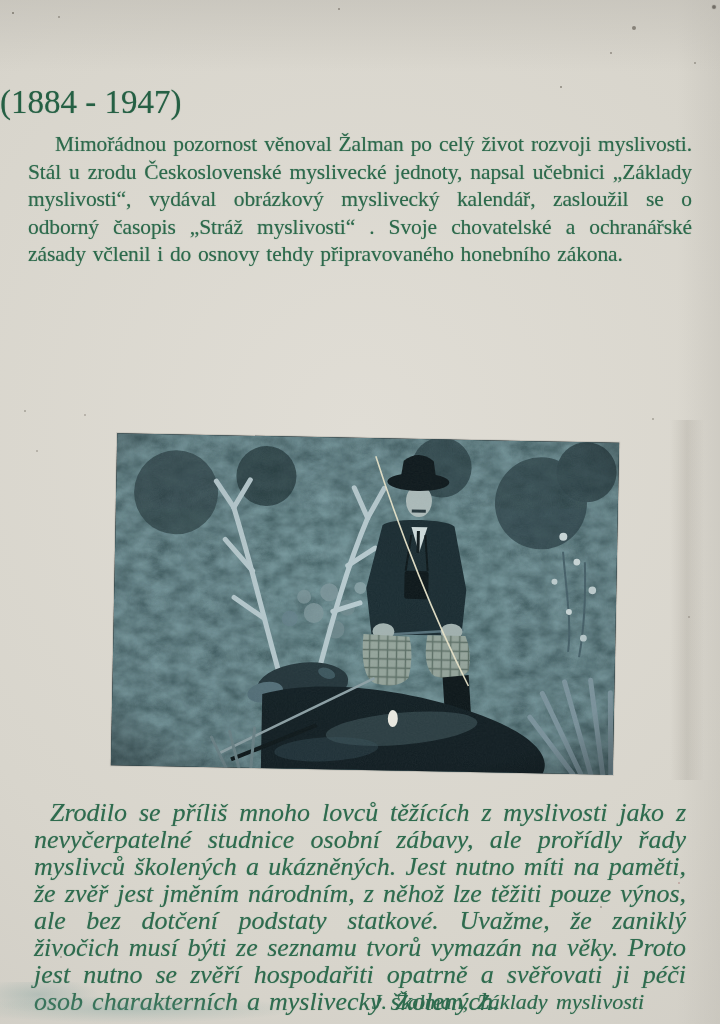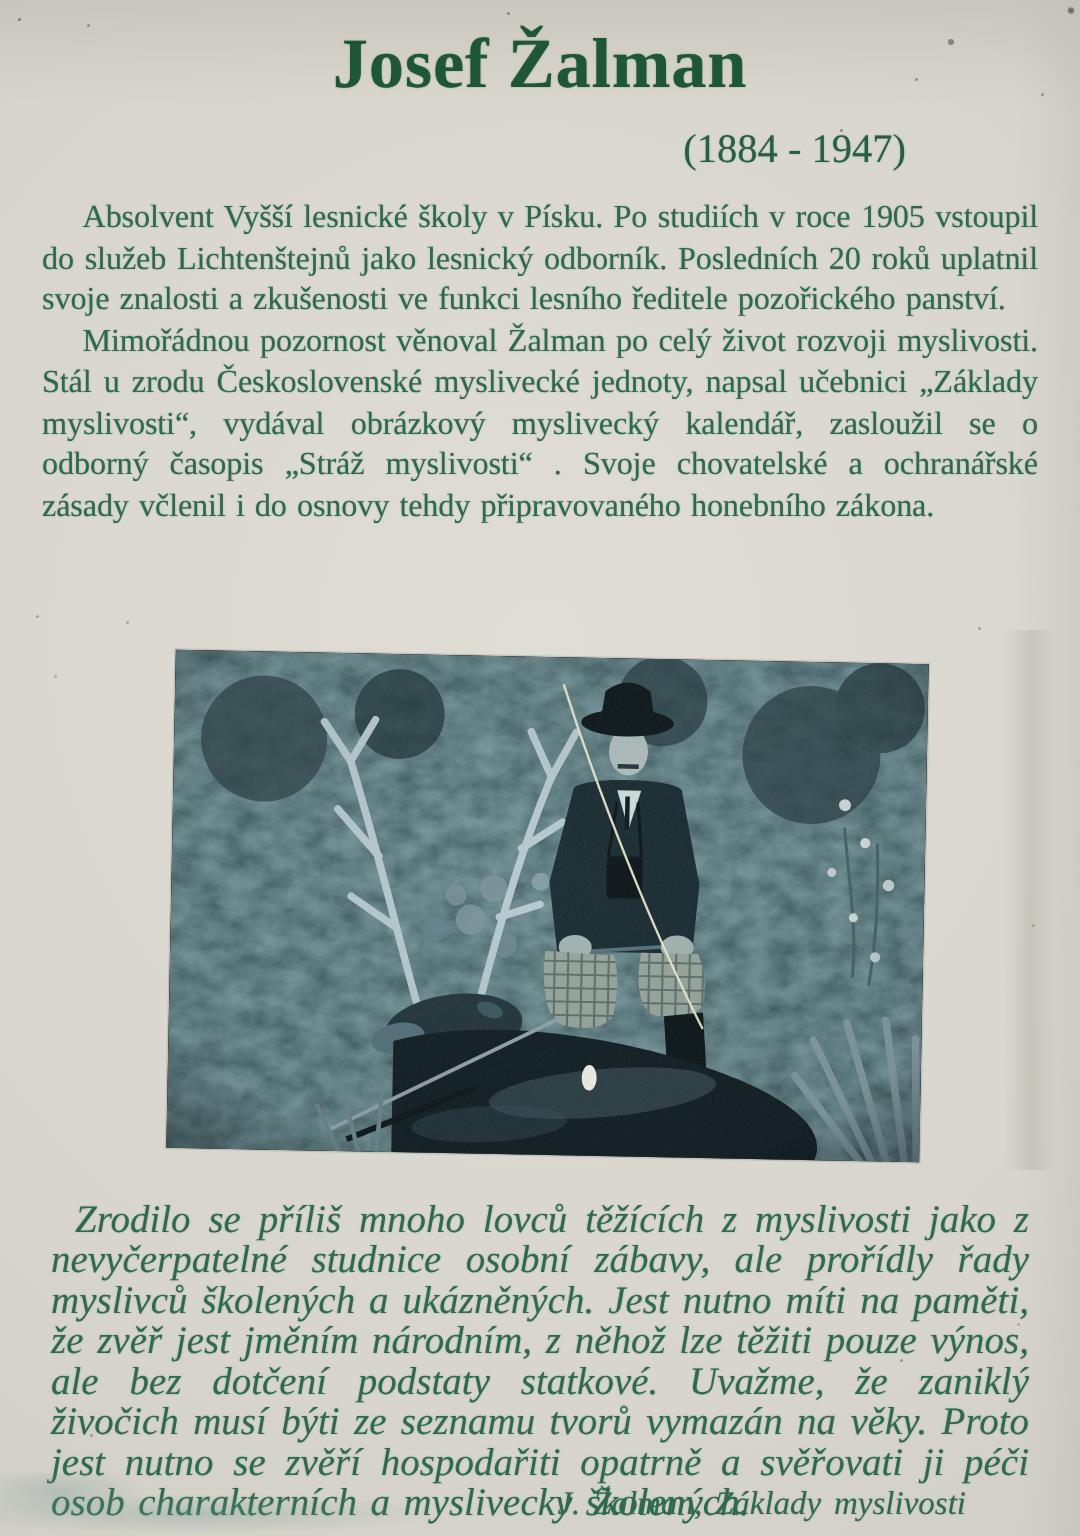--- a/index.html
+++ b/index.html
@@ -11,22 +11,22 @@
       linear-gradient(270deg, rgba(186,183,175,.35) 0%, rgba(186,183,175,0) 6%),
       radial-gradient(120% 90% at 50% 42%, #e0ddd5 0%, #d8d5cc 55%, #ccc9c1 100%);
     font-family:"Liberation Serif", serif;
   }
   .title{
     position:absolute;top:16px;left:0;width:720px;text-align:center;
     font-size:47px;font-weight:bold;color:#1d5737;letter-spacing:.5px;
     text-shadow:0 0 1px rgba(29,87,55,.55);
   }
   .dates{
-    position:absolute;top:84px;left:0;width:604px;text-align:right;
-    font-size:27px;color:#256044;text-shadow:0 0 1px rgba(37,96,68,.5);
+    position:absolute;top:84px;left:0;width:604px;text-align:left;
+    font-size:33px;color:#256044;text-shadow:0 0 1px rgba(37,96,68,.5);
   }
   .text-col{
     position:absolute;top:131px;left:28px;width:664px;
     color:#2d6a4c;font-size:21.5px;line-height:27.5px;letter-spacing:-.1px;
     text-align:justify;text-shadow:0 0 1px rgba(45,106,76,.55);
   }
   .text-col p{margin:0;text-indent:27px;word-spacing:1.5px;}
   .photo{
     position:absolute;left:114px;top:438px;width:502px;height:332px;
     transform:rotate(1.1deg);box-shadow:0 0 0 1px rgba(120,120,115,.25);
@@ -66,25 +66,23 @@
   .crease-right{
     position:absolute;right:16px;top:420px;width:34px;height:360px;
     background:linear-gradient(90deg, rgba(255,255,255,0), rgba(120,114,104,.16), rgba(255,255,255,0));
   }
 </style>
 </head>
 <body>
 
 <div class="paper">
 
-  <div class="title">Josef Žalman</div>
   <div class="dates">(1884 - 1947)</div>
 
   <div class="text-col">
-    <p>Absolvent Vyšší lesnické školy v Písku. Po studiích v roce 1905 vstoupil do služeb Lichtenštejnů jako lesnický odborník.  Posledních 20 roků uplatnil svoje znalosti a zkušenosti ve funkci lesního ředitele pozořického panství.</p>
     <p>Mimořádnou pozornost věnoval Žalman po celý život rozvoji myslivosti. Stál u zrodu Československé myslivecké jednoty, napsal učebnici „Základy myslivosti“, vydával obrázkový myslivecký kalendář, zasloužil se o odborný časopis „Stráž myslivosti“ . Svoje chovatelské a ochranářské zásady včlenil i do osnovy tehdy připravovaného honebního zákona.</p>
   </div>
 
   <div class="photo">
     <svg viewBox="0 0 502 332" xmlns="http://www.w3.org/2000/svg">
       <defs>
         <filter id="foliage" x="0" y="0" width="100%" height="100%">
           <feTurbulence type="fractalNoise" baseFrequency="0.055 0.075" numOctaves="4" seed="11" result="n"></feTurbulence>
           <feColorMatrix in="n" type="matrix" values="0.22 0 0 0 0.04  0.34 0 0 0 0.10  0.36 0 0 0 0.11  0 0 0 0 1"></feColorMatrix>
         </filter>

